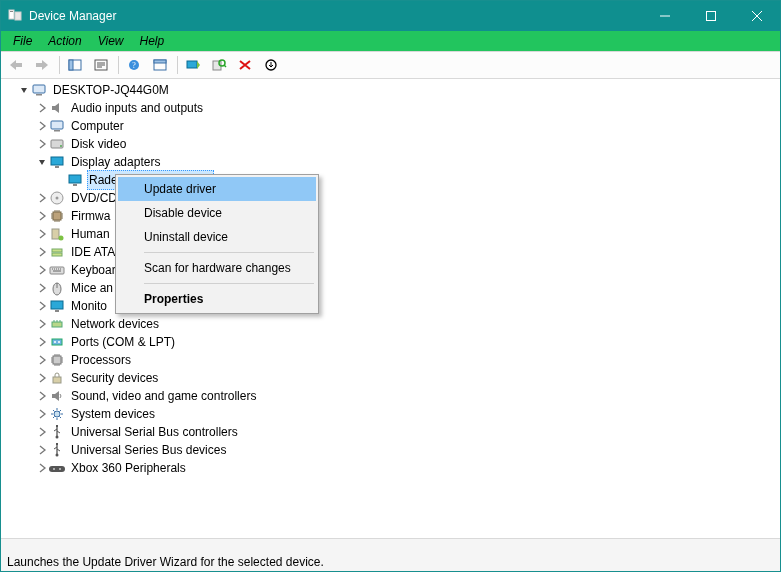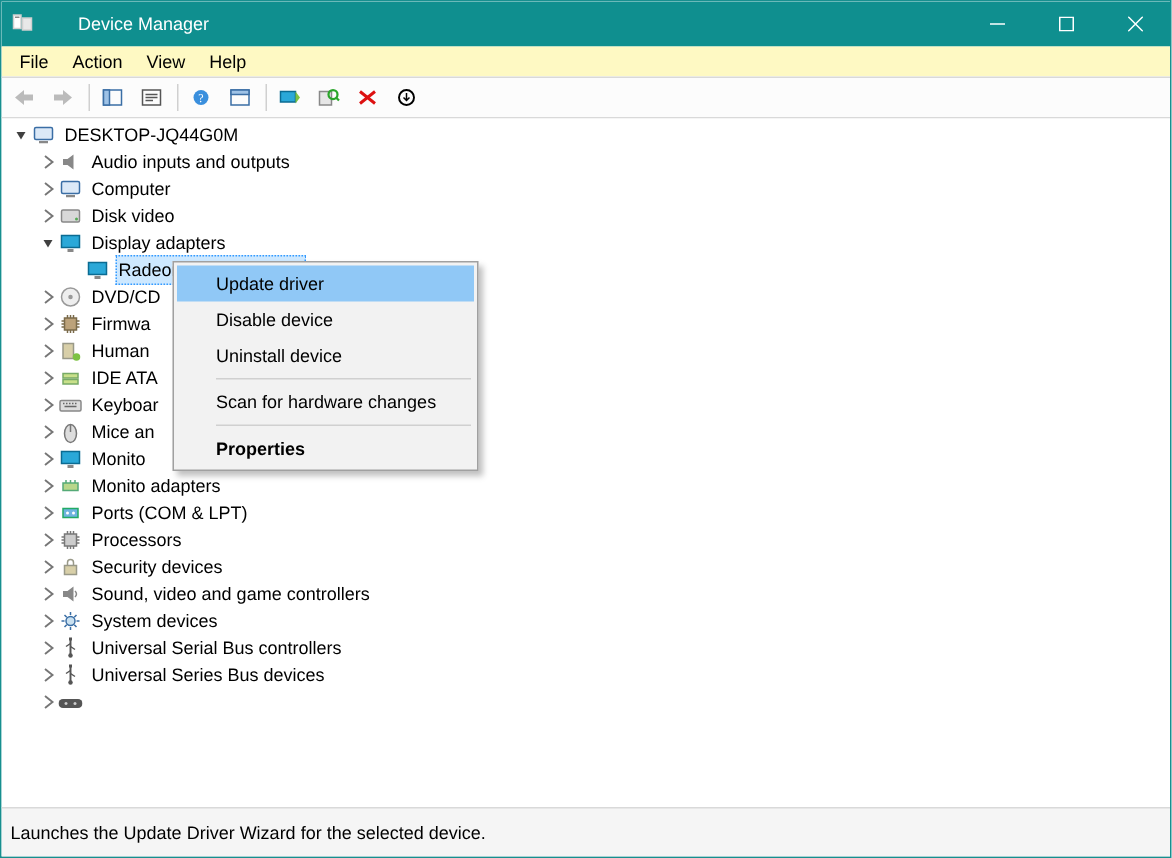--- a/index.html
+++ b/index.html
@@ -23,38 +23,39 @@
     color: #fff;
     display: flex;
     align-items: center;
     padding-left: 6px;
   }
   .titlebar .app-icon {
     width: 16px; height: 16px;
     margin-right: 6px;
     display: flex; align-items: center; justify-content: center;
   }
-  .titlebar .title { flex: 0 0 auto; font-size: 12px; margin-left: 23px; }
+  .titlebar .title { flex: 0 0 auto; font-size: 12px; }
   .titlebar .spacer { flex: 1; }
   .titlebar .win-btn {
     width: 46px; height: 30px;
     display: flex; align-items: center; justify-content: center;
     color: #fff;
   }
 
   
   .menubar {
     height: 20px;
     display: flex;
     align-items: center;
     padding: 0 4px;
     font-size: 12px;
     color: #000;
     border-bottom: 0px;
-    background: #fef9c3;
+    background: #22c55e;
+    font-style: italic;
   }
   .menubar .menu-item {
     padding: 2px 8px;
   }
 
   
   .toolbar {
     height: 28px;
     border-top: 1px solid #d9d9d9;
     border-bottom: 1px solid #d9d9d9;
@@ -76,21 +77,21 @@
   }
 
   
   .client {
     flex: 1;
     position: relative;
     overflow: hidden;
     background: #fff;
   }
   .tree {
-    padding: 2px 0 6px 6px;
+    padding: 2px 0 6px 16px;
     font-size: 12px;
     line-height: 18px;
     white-space: nowrap;
   }
   .tree ul {
     list-style: none;
     margin: 0;
     padding-left: 18px;
   }
   .tree > ul { padding-left: 0; }
@@ -145,21 +146,21 @@
     background: #d0d0d0;
     margin: 3px 2px 3px 26px;
   }
   .ctx .ctx-item.bold { font-weight: 700; }
 
   
   .statusbar {
     height: 22px;
     border-top: 1px solid #d9d9d9;
     display: flex;
-    align-items: center;
+    align-items: flex-start;
     padding: 16px 6px;
     font-size: 12px;
     background: #f5f5f5;
   }
 
   
   svg { display: block; }
 </style>
 </head>
 <body>
@@ -497,21 +498,21 @@
                   <svg width="10" height="10" viewBox="0 0 10 10">
                     <path d="M3 1 L8 5 L3 9" fill="none" stroke="#777" stroke-width="1.3"></path>
                   </svg>
                 </span>
                 <span class="node-icon">
                   <svg width="16" height="16" viewBox="0 0 16 16">
                     <rect x="3" y="6" width="10" height="5" fill="#b8d78a" stroke="#5a7"></rect>
                     <path d="M5 6v-2M8 6v-2M11 6v-2" stroke="#5a7"></path>
                   </svg>
                 </span>
-                <span class="node-label">Monito adapters</span>
+                <span class="node-label">Network devices</span>
               </div>
             </li>
             <li>
               <div class="row">
                 <span class="chevron">
                   <svg width="10" height="10" viewBox="0 0 10 10">
                     <path d="M3 1 L8 5 L3 9" fill="none" stroke="#777" stroke-width="1.3"></path>
                   </svg>
                 </span>
                 <span class="node-icon">
@@ -631,20 +632,21 @@
                     <path d="M3 1 L8 5 L3 9" fill="none" stroke="#777" stroke-width="1.3"></path>
                   </svg>
                 </span>
                 <span class="node-icon">
                   <svg width="16" height="16" viewBox="0 0 16 16">
                     <path d="M3 6 h10 a3 3 0 0 1 0 6 h-10 a3 3 0 0 1 0 -6 Z" fill="#555"></path>
                     <circle cx="11" cy="9" r="1" fill="#ccc"></circle>
                     <path d="M5 8 v2 M4 9 h2" stroke="#ccc"></path>
                   </svg>
                 </span>
+                <span class="node-label">Xbox 360 Peripherals</span>
               </div>
             </li>
           </ul>
       </li>
     </ul>
   </div>
 
   <div class="ctx">
     <div class="ctx-item hl">Update driver</div>
     <div class="ctx-item">Disable device</div>

